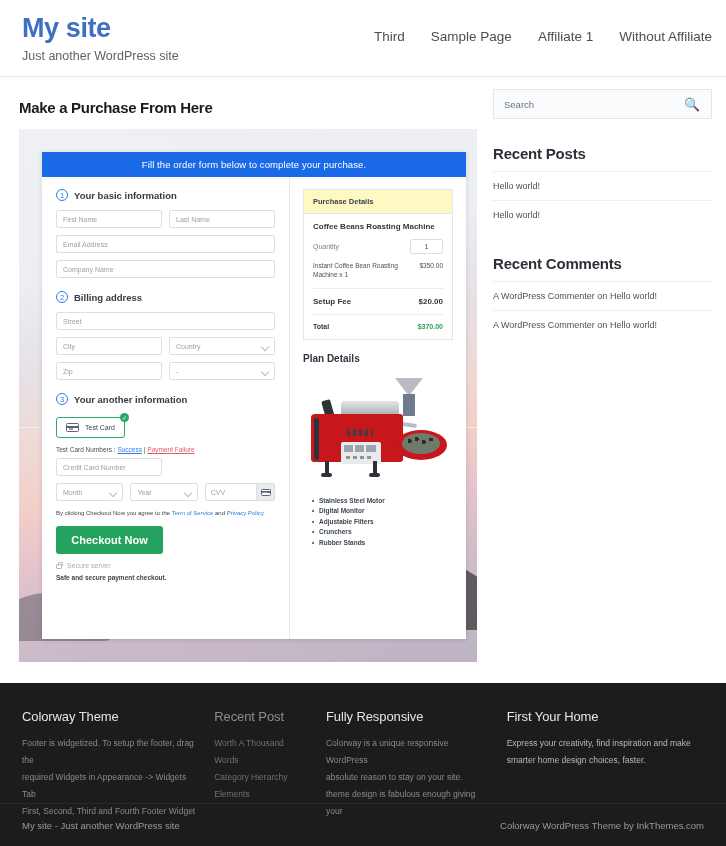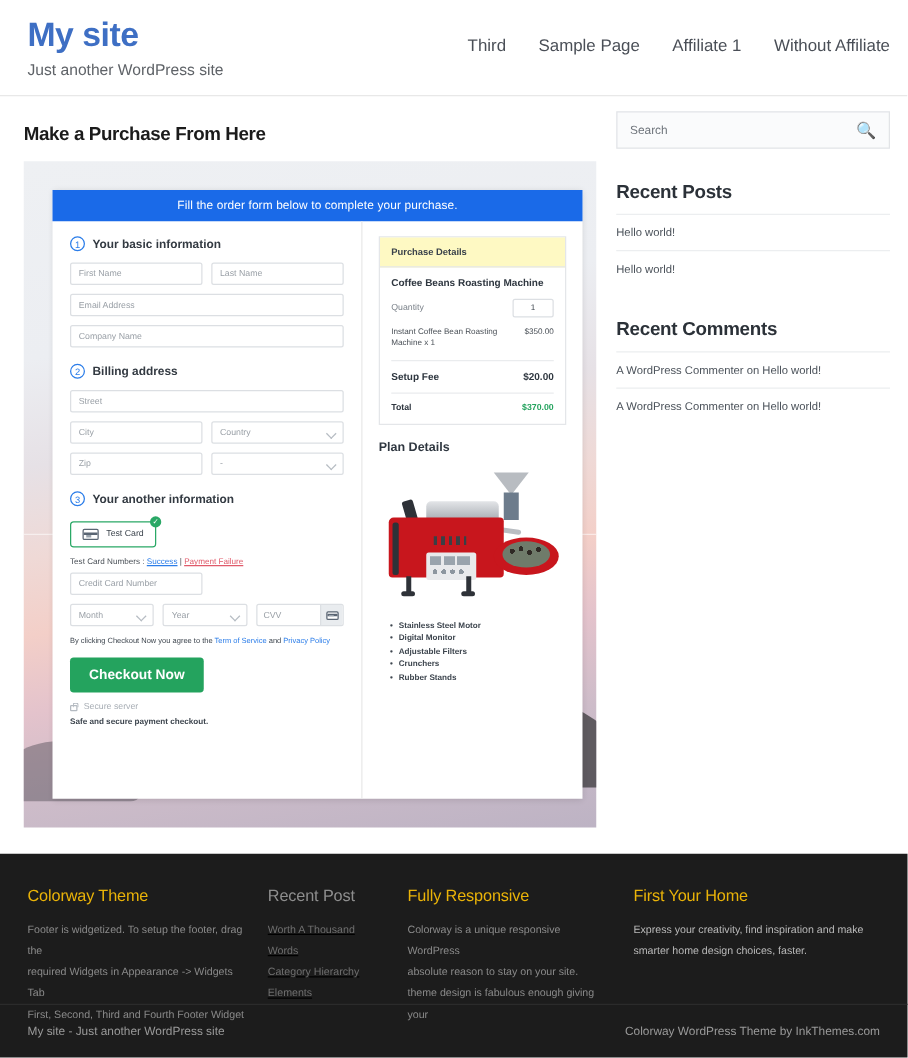--- a/index.html
+++ b/index.html
@@ -578,33 +578,33 @@
     padding: 26px 22px 0 22px;
     height: 120px;
   }
   .f-col { padding-right: 16px; }
   .f-col.c1 { width: 200px; }
   .f-col.c2 { width: 116px; }
   .f-col.c3 { width: 188px; }
   .f-col.c4 { width: 206px; padding-right: 0; }
   .f-title {
     font-size: 13px;
-    color: #eab308;
+    color: #e5e5e5;
     margin-bottom: 11px;
     font-weight: normal;
     letter-spacing: -0.1px;
   }
   .f-title.dim { color: #8e8e8e; }
   .f-text {
     font-size: 8.5px;
     color: #8a8a8a;
     line-height: 2.0;
   }
   .f-text.bright { color: #b9b9b9; }
-  .f-list { list-style: none; text-decoration: underline; }
+  .f-list { list-style: none; }
   .f-list li {
     font-size: 8.5px;
     color: #6f6f6f;
     line-height: 2.0;
   }
   .footer-bottom {
     border-top: 1px solid #2b2b2b;
     height: 43px;
     display: flex;
     align-items: center;

